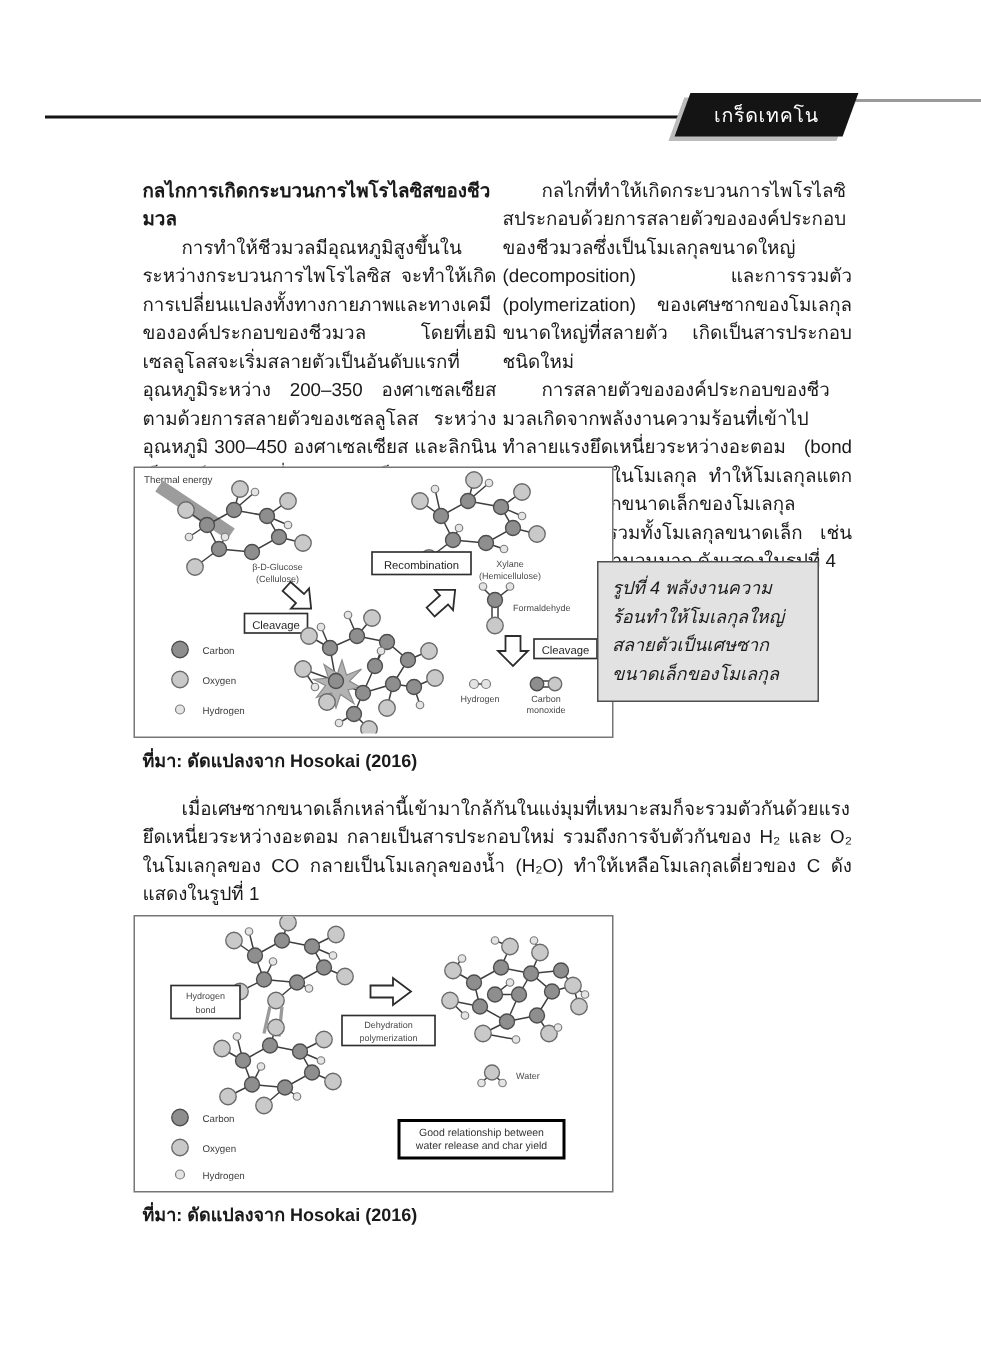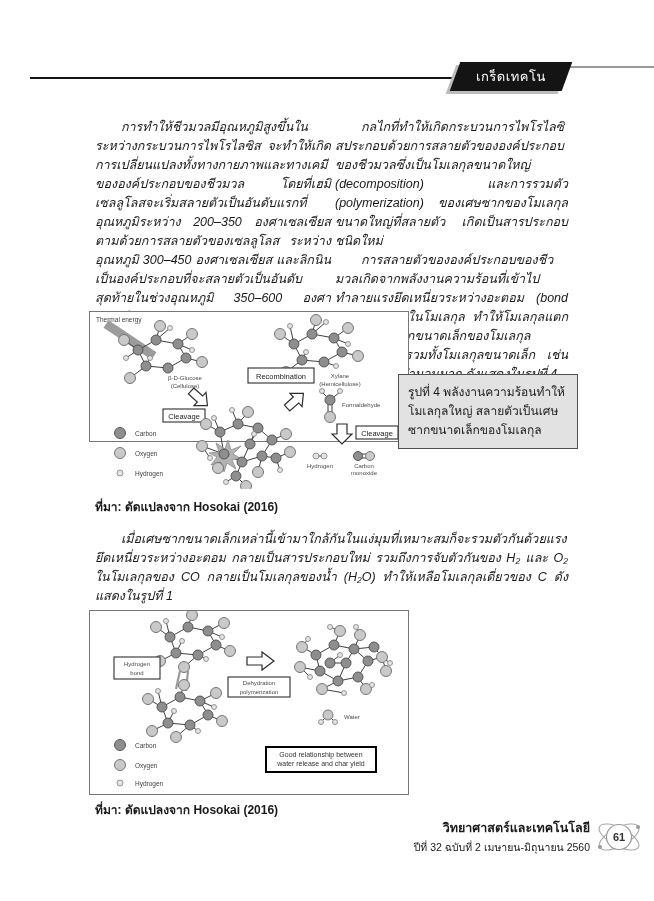--- a/index.html
+++ b/index.html
@@ -13,40 +13,40 @@
   .banner { position:absolute; left:455px; top:62px; width:112px; height:29px; background:#141414;
             transform:skewX(-20deg); display:flex; align-items:center; justify-content:center;
             box-shadow:-3px 3px 0 #bcbcbc; }
   .banner span { transform:skewX(20deg); color:#fff; font-size:13px; letter-spacing:.5px; }
 
   
   .col { position:absolute; top:118px; width:236px; font-size:12.5px; line-height:19px; text-align:justify; }
   .col-left { left:95px; }
   .col-right { left:335px; width:233px; }
   .col h3 { font-size:12.5px; font-weight:bold; line-height:19px; }
-  .col p, .mid p { text-indent:26px;font-style:italic; }
+  .col p, .mid p { text-indent:26px; }
 
   
   .fig { position:absolute; left:89px; width:320px; border:1.5px solid #767676; background:#fff; }
-  #fig4 { top:311px; height:131px; }
+  #fig4 { top:311px; height:181px; }
   #fig5 { top:610px; height:185px; }
   .fig svg { display:block; }
   .flab { font-size:6.5px; fill:#3c3c3c; }
   .flab-s { font-size:6px; fill:#4a4a4a; }
   .fbox { fill:#ffffff; stroke:#2e2e2e; stroke-width:1.1; }
   .fboxtxt { font-size:7.5px; fill:#222; }
   .bond { stroke:#3f3f3f; stroke-width:1; fill:none; }
   .atom-c { fill:#8e8e8e; stroke:#4d4d4d; stroke-width:.9; }
   .atom-o { fill:#c9c9c9; stroke:#6a6a6a; stroke-width:.9; }
   .atom-h { fill:#e4e4e4; stroke:#7d7d7d; stroke-width:.8; }
   .blockarrow { fill:#ffffff; stroke:#2c2c2c; stroke-width:1.2; }
 
   
-  .cap { position:absolute; left:398px; width:180px; background:#e2e2e2; border:1.6px solid #4f4f4f;
-         padding:8px 9px; font-size:12px; line-height:19px; }
+  .cap { position:absolute; left:398px; width:148px; background:#e2e2e2; border:1.6px solid #4f4f4f;
+         padding:8px 9px; font-size:12px; line-height:19px;font-style:italic; }
   #cap4 { top:374px; }
   #cap5 { top:676px; }
 
   .src { position:absolute; left:95px; font-size:12px; font-weight:bold;text-align:right; }
   #src4 { top:497px; }
   #src5 { top:800px; }
 
   .mid { position:absolute; left:95px; top:530px; width:473px; font-size:12.5px; line-height:19px; text-align:justify; }
 
   
@@ -61,20 +61,21 @@
 
 <div class="page">
 
   <div class="topline-left"></div>
   <div class="topline-right"></div>
   <div class="banner">
     <span>เกร็ดเทคโน</span>
   </div>
 
   <div class="col col-left">
+    <h3>กลไกการเกิดกระบวนการไพโรไลซิสของชีวมวล</h3>
     <p>การทำให้ชีวมวลมีอุณหภูมิสูงขึ้นในระหว่างกระบวนการไพโรไลซิส จะทำให้เกิดการเปลี่ยนแปลงทั้งทางกายภาพและทางเคมีขององค์ประกอบของชีวมวล โดยที่เฮมิเซลลูโลสจะเริ่มสลายตัวเป็นอันดับแรกที่อุณหภูมิระหว่าง 200–350 องศาเซลเซียส ตามด้วยการสลายตัวของเซลลูโลส ระหว่างอุณหภูมิ 300–450 องศาเซลเซียส และลิกนินเป็นองค์ประกอบที่จะสลายตัวเป็นอันดับสุดท้ายในช่วงอุณหภูมิ 350–600 องศาเซลเซียส</p>
   </div>
 
   <div class="col col-right">
     <p>กลไกที่ทำให้เกิดกระบวนการไพโรไลซิสประกอบด้วยการสลายตัวขององค์ประกอบของชีวมวลซึ่งเป็นโมเลกุลขนาดใหญ่ (decomposition) และการรวมตัว (polymerization) ของเศษซากของโมเลกุลขนาดใหญ่ที่สลายตัว เกิดเป็นสารประกอบชนิดใหม่</p>
     <p>การสลายตัวขององค์ประกอบของชีวมวลเกิดจากพลังงานความร้อนที่เข้าไปทำลายแรงยึดเหนี่ยวระหว่างอะตอม (bond energy) ภายในโมเลกุล ทำให้โมเลกุลแตกตัวเป็นเศษซากขนาดเล็กของโมเลกุล (cleavage) รวมทั้งโมเลกุลขนาดเล็ก เช่น H₂ และ CO จำนวนมาก ดังแสดงในรูปที่ 4</p>
   </div>
 
   <div class="fig" id="fig4">
     <svg width="317" height="177" viewBox="0 0 317 177">
@@ -315,28 +316,14 @@
         <circle class="atom-o" cx="30" cy="154" r="5.5"></circle>
         <text x="45" y="157" class="flab">Oxygen</text>
         <circle class="atom-h" cx="30" cy="172" r="3"></circle>
         <text x="45" y="175" class="flab">Hydrogen</text>
       </g>
     </svg>
   </div>
 
   <div class="src" id="src5">ที่มา: ดัดแปลงจาก Hosokai (2016)</div>
 
-  <div class="footer">
-    <div class="footer-text">
-      <div class="footer-journal">วิทยาศาสตร์และเทคโนโลยี</div>
-      <div class="footer-issue">ปีที่ 32 ฉบับที่ 2 เมษายน-มิถุนายน 2560</div>
-    </div>
-    <svg class="atom-badge" width="50" height="46" viewBox="0 0 50 46">
-      <ellipse cx="25" cy="23" rx="22" ry="9" fill="none" stroke="#a8a8a8" stroke-width="1.1" transform="rotate(-28 25 23)"></ellipse>
-      <ellipse cx="25" cy="23" rx="22" ry="9" fill="none" stroke="#a8a8a8" stroke-width="1.1" transform="rotate(28 25 23)"></ellipse>
-      <circle cx="25" cy="23" r="12.5" fill="#ffffff" stroke="#9a9a9a" stroke-width="1.2"></circle>
-      <circle cx="44" cy="13" r="2" fill="#9a9a9a"></circle>
-      <circle cx="6" cy="33" r="2" fill="#9a9a9a"></circle>
-      <text x="25" y="27" text-anchor="middle">61</text>
-    </svg>
-  </div>
 
 </div>
 
 </body></html>

